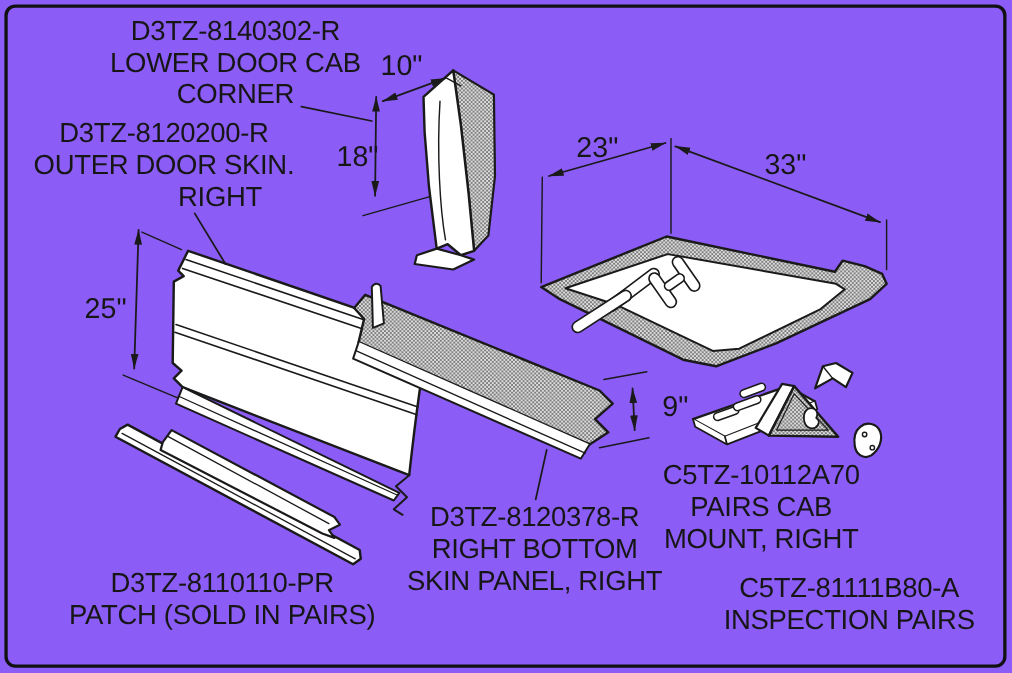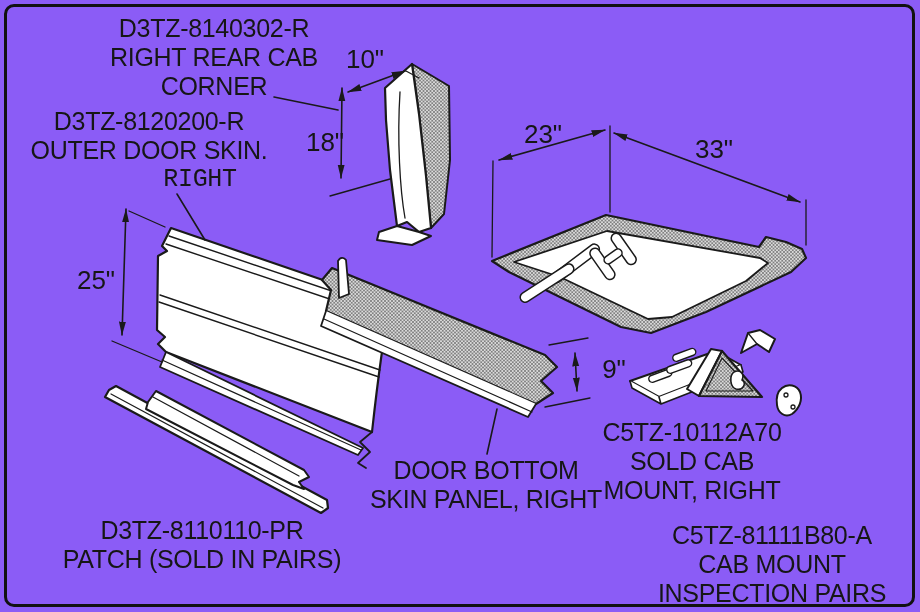--- a/index.html
+++ b/index.html
@@ -10,21 +10,21 @@
   }
   .frame{
     position:absolute;left:4px;top:4px;right:5px;bottom:5px;
     border:3px solid #111111;border-radius:10px;pointer-events:none;
   }
   svg.art{position:absolute;left:0;top:0;}
   .lbl{
     position:absolute;transform:translateX(-50%);text-align:center;
     font-size:25px;line-height:29px;white-space:nowrap;letter-spacing:-0.3px;
   }
-  .lbl .shift{transform:translateX(51px);font-family:Liberation Mono, monospace;}
+  .lbl .shift{transform:translateX(51px);}
   .dim{
     position:absolute;transform:translateX(-50%);
     font-size:26px;line-height:26px;white-space:nowrap;
   }
 </style>
 </head>
 <body>
 
 <div class="stage">
 
@@ -129,49 +129,49 @@
 
     <g stroke="#1a1a1a" fill="none" stroke-width="1.6" stroke-linecap="round">
       <path d="M274,97 L338,110"></path>
       <path d="M177,194 L205,240"></path>
       <path d="M497,409 L487,454"></path>
     </g>
   </svg>
 
   <div class="lbl" style="left:214px;top:14px">
     <div>D3TZ-8140302-R</div>
-    <div>RIGHT REAR CAB</div>
+    <div>LOWER DOOR CAB</div>
     <div>CORNER</div>
   </div>
 
   <div class="lbl" style="left:149px;top:107px">
     <div>D3TZ-8120200-R</div>
     <div>OUTER DOOR SKIN.</div>
     <div class="shift">RIGHT</div>
   </div>
 
   <div class="lbl" style="left:202px;top:516px">
     <div>D3TZ-8110110-PR</div>
     <div>PATCH (SOLD IN PAIRS)</div>
   </div>
 
   <div class="lbl" style="left:486px;top:456px">
-    <div>DOOR BOTTOM</div>
+    <div>D3TZ-8120378-R</div>
+    <div>RIGHT BOTTOM</div>
     <div>SKIN PANEL, RIGHT</div>
   </div>
 
   <div class="lbl" style="left:692px;top:418px">
     <div>C5TZ-10112A70</div>
-    <div>SOLD CAB</div>
+    <div>PAIRS CAB</div>
     <div>MOUNT, RIGHT</div>
   </div>
 
   <div class="lbl" style="left:772px;top:521px">
     <div>C5TZ-81111B80-A</div>
-    <div>CAB MOUNT</div>
     <div>INSPECTION PAIRS</div>
   </div>
 
   <div class="dim" style="left:365px;top:46px">10"</div>
   <div class="dim" style="left:325px;top:129px">18"</div>
   <div class="dim" style="left:543px;top:121px">23"</div>
   <div class="dim" style="left:714px;top:136px">33"</div>
   <div class="dim" style="left:96px;top:267px">25"</div>
   <div class="dim" style="left:614px;top:356px">9"</div>
 

